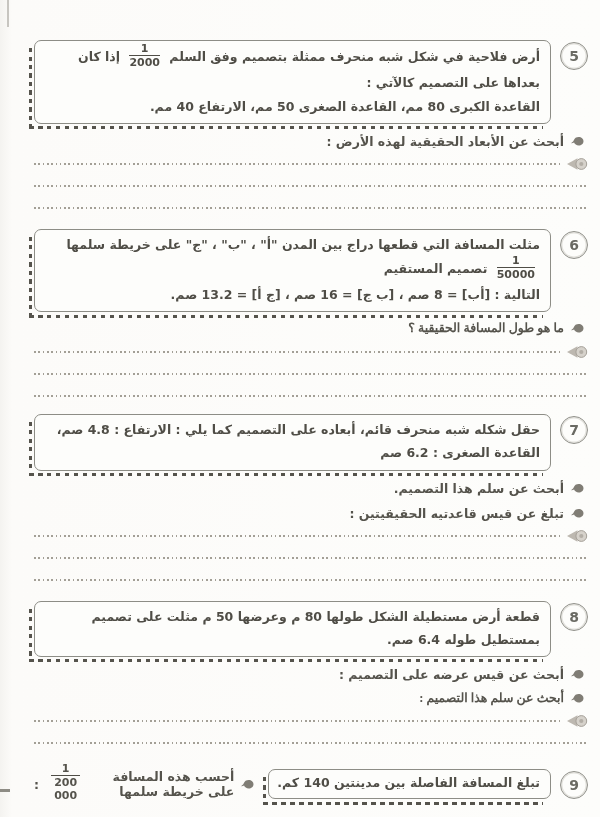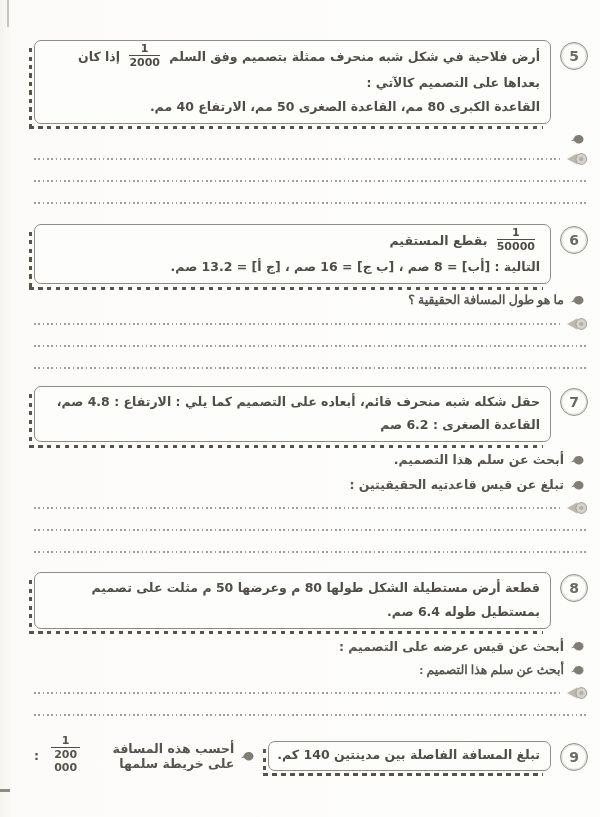--- a/index.html
+++ b/index.html
@@ -93,20 +93,21 @@
         <span>أرض فلاحية في شكل شبه منحرف ممثلة بتصميم وفق السلم</span>
         <span class="frac"><span class="num">1</span><span class="den">2000</span></span>
         <span>إذا كان بعداها على التصميم كالآتي :</span>
         <div>القاعدة الكبرى 80 مم، القاعدة الصغرى 50 مم، الارتفاع 40 مم.</div>
       </div>
     </div>
     <div class="prompt">
       <svg class="bullet" width="13" height="10" viewBox="0 0 13 10">
           <path d="M12.5 5.2c0 2.4-2.1 4.3-4.8 4.3-2.2 0-4-1.2-4.6-2.9C2 7 .7 7.6.2 7.2c.7-.8 2-1.6 2.6-2.9C3.5 2 5.3.9 7.7.9c2.7 0 4.8 1.9 4.8 4.3z" fill="#807d75"></path>
         </svg>
+      <span>أبحث عن الأبعاد الحقيقية لهذه الأرض :</span>
     </div>
     <div class="ansgroup">
       <div class="ansline">
         <div class="dots"></div>
         <svg class="write-icon" width="22" height="14" viewBox="0 0 22 14">
             <path d="M1 7 L11.5 1.2 V12.8 Z" fill="#bdb8b0"></path>
             <circle cx="15.3" cy="7" r="5.4" fill="#d6d2cb" stroke="#a5a098" stroke-width="1"></circle>
             <circle cx="15.3" cy="7" r="2.1" fill="#b3aea6"></circle>
           </svg>
       </div>
@@ -114,22 +115,23 @@
           <div class="dots"></div>
         </div>
       <div class="ansline">
           <div class="dots"></div>
         </div>
     </div>
 
     <div class="prob-row gap14">
       <div class="numbadge">6</div>
       <div class="qbox">
+        <span>مثلت المسافة التي قطعها دراج بين المدن "أ" ، "ب" ، "ج" على خريطة سلمها</span>
         <span class="frac"><span class="num">1</span><span class="den">50000</span></span>
-        <span>بقطع المستقيم</span>
+        <span>تصميم المستقيم</span>
         <div>التالية : [أب] = 8 صم ، [ب ج] = 16 صم ، [ج أ] = 13.2 صم.</div>
       </div>
     </div>
     <div class="prompt gap8">
       <svg class="bullet" width="13" height="10" viewBox="0 0 13 10">
           <path d="M12.5 5.2c0 2.4-2.1 4.3-4.8 4.3-2.2 0-4-1.2-4.6-2.9C2 7 .7 7.6.2 7.2c.7-.8 2-1.6 2.6-2.9C3.5 2 5.3.9 7.7.9c2.7 0 4.8 1.9 4.8 4.3z" fill="#807d75"></path>
         </svg>
       <span>ما هو طول المسافة الحقيقية ؟</span>
     </div>
     <div class="ansgroup">

